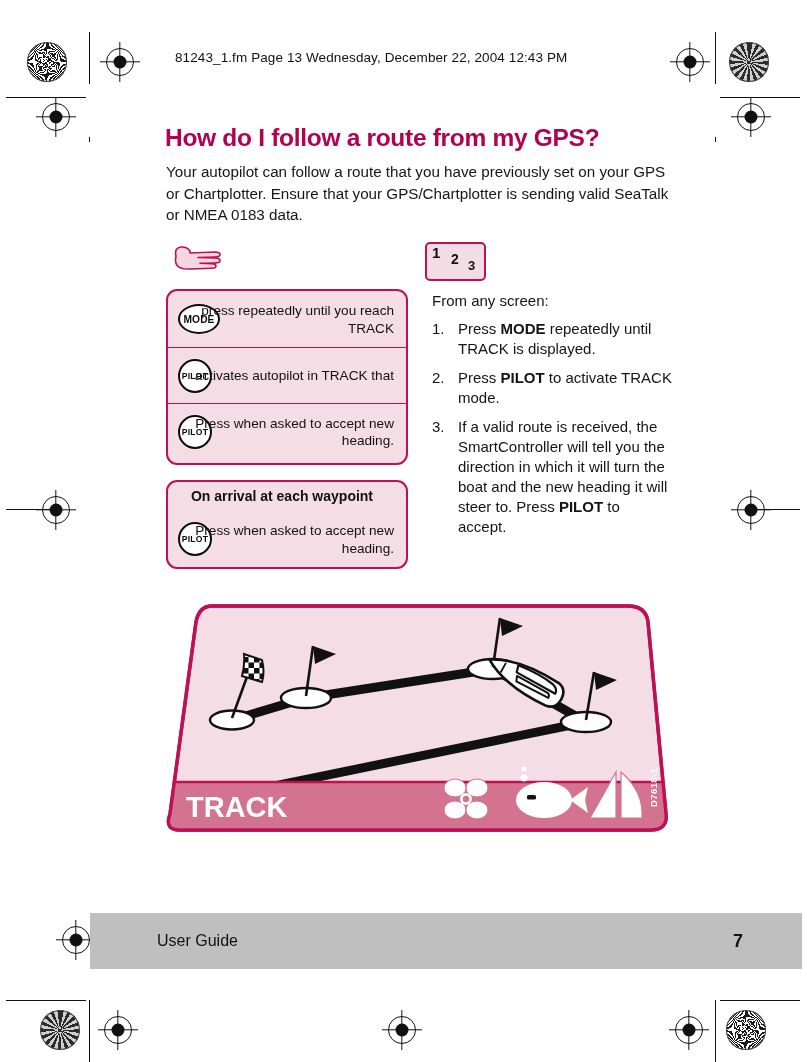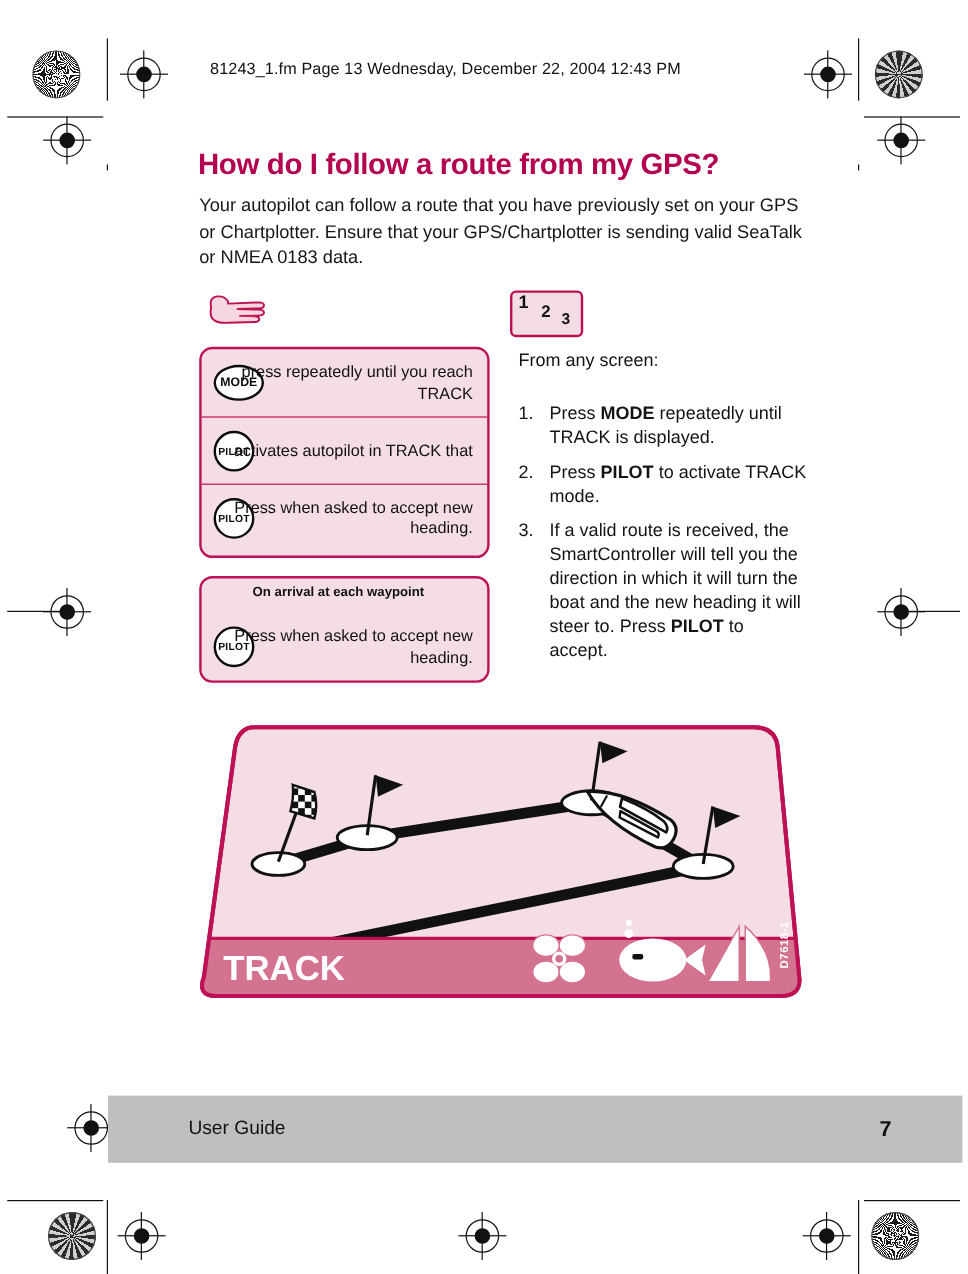--- a/index.html
+++ b/index.html
@@ -79,26 +79,26 @@
   .btn-oval,.btn-round{
     background:#ffffff;border:2.2px solid #0c0c0c;
     display:flex;align-items:center;justify-content:center;
     font-weight:bold;color:#0c0c0c;box-sizing:border-box;
   }
   .btn-oval{width:42px;height:30px;border-radius:50%/50%;font-size:10.2px;letter-spacing:.1px;}
   .btn-round{width:34px;height:34px;border-radius:50%;font-size:8.6px;letter-spacing:.2px;}
 
   .panel-head{
     position:absolute;left:0;right:10px;top:6px;text-align:center;
-    font-size:11px;font-weight:bold;color:#111;
+    font-size:14px;font-weight:bold;color:#111;
   }
 
   
   .steps{position:absolute;left:432px;top:291px;width:240px;color:#141414;}
-  .steps .lead{font-size:15px;line-height:20px;margin-bottom:24px;}
+  .steps .lead{font-size:15px;line-height:20px;margin-bottom:8px;}
   .steps ol{margin:0;padding:0;list-style:none;}
   .steps li{
     position:relative;padding-left:26px;font-size:15px;line-height:20px;
     margin-bottom:9px;
   }
   .steps li .num{position:absolute;left:0;top:0;}
   .steps .note{font-size:15px;line-height:20px;margin-top:2px;}
   .kbd{font-weight:bold;}
 
   

